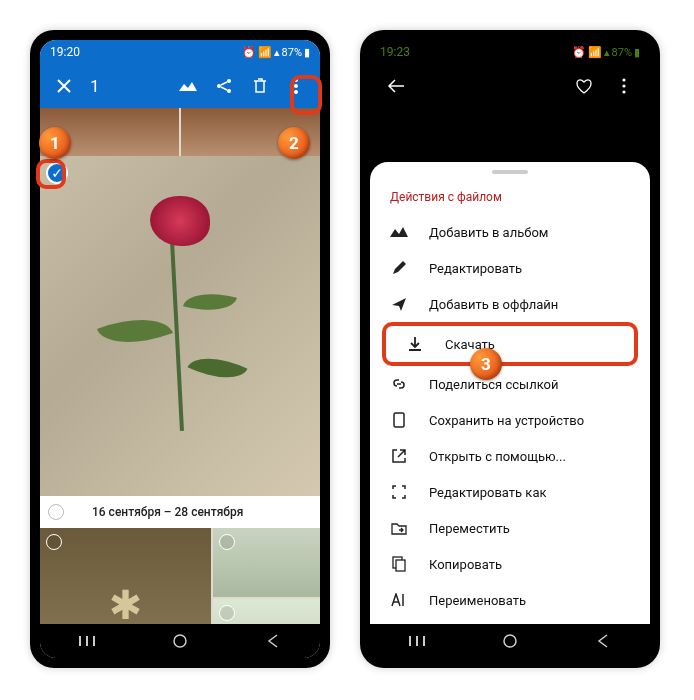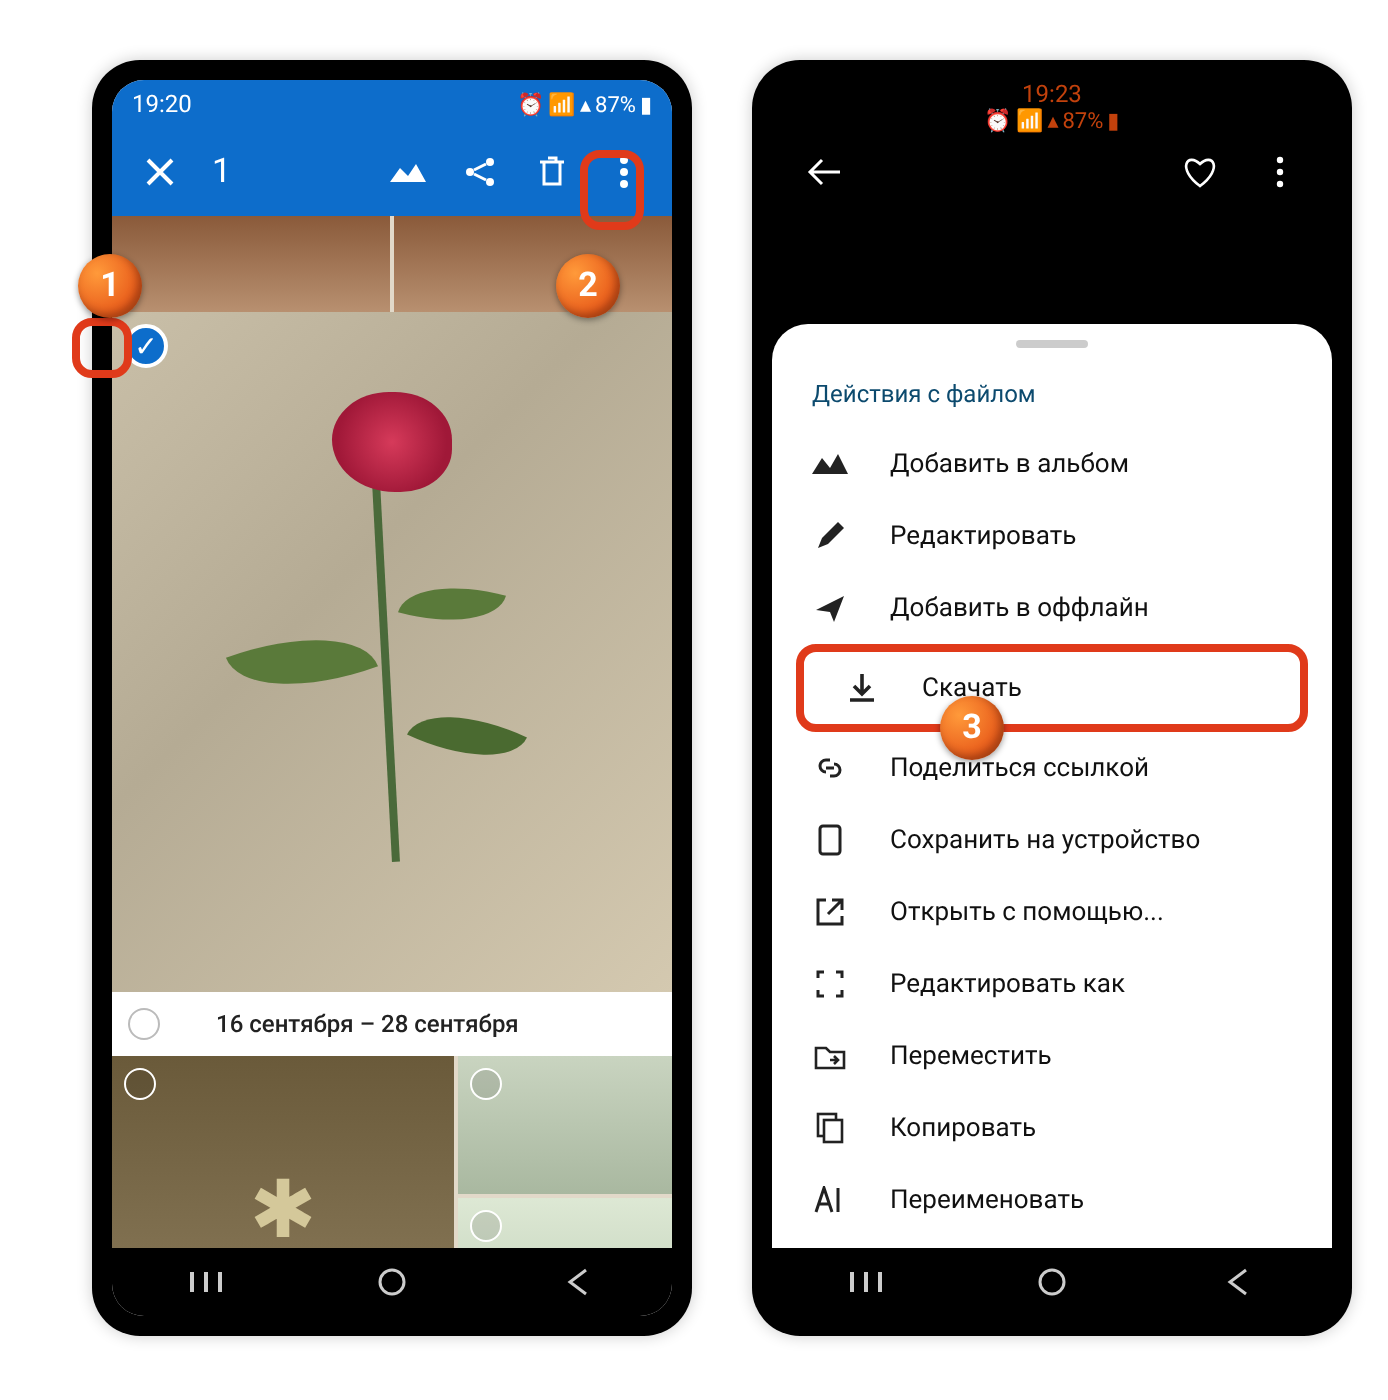--- a/index.html
+++ b/index.html
@@ -1,23 +1,23 @@
 <!DOCTYPE html>
 <html><head>
 <meta charset="utf-8">
 <style>
   * { margin: 0; padding: 0; box-sizing: border-box; }
   body { background: #fff; font-family: -apple-system, Roboto, Arial, sans-serif; width: 694px; height: 700px; position: relative; }
-  .phone { position: absolute; width: 300px; height: 638px; background: #000; border-radius: 24px; padding: 10px; box-shadow: 0 0 8px rgba(0,0,0,.2); margin-left: 16px; }
+  .phone { position: absolute; width: 300px; height: 638px; background: #000; border-radius: 24px; padding: 10px; box-shadow: 0 0 8px rgba(0,0,0,.2); }
   .phone-left { left: 30px; top: 30px; }
   .phone-right { left: 360px; top: 30px; }
   .screen { width: 100%; height: 100%; background: #fff; border-radius: 16px; overflow: hidden; position: relative; }
   .statusbar { height: 24px; display: flex; align-items: center; padding: 0 10px; font-size: 12px; justify-content: space-between; }
   .sb-blue { background: #0d6dcb; color: #fff; }
-  .sb-black { background: #000; color: #c2410c; flex-direction: column; }
+  .sb-black { background: #000; color: #4d7c0f; }
   .sb-right { display: flex; align-items: center; gap: 2px; font-size: 11px; }
   .navbar { position: absolute; bottom: 0; left: 0; right: 0; height: 34px; background: #000; display: flex; justify-content: space-around; align-items: center; color: #ccc; }
   .navbtn { width: 20px; height: 20px; display: flex; align-items: center; justify-content: center; }
   .topbar-blue { height: 44px; background: #0d6dcb; color: #fff; display: flex; align-items: center; padding: 0 8px; gap: 4px; }
   .topbar-blue .spacer { flex: 1; }
   .icon-btn { width: 32px; height: 32px; display: flex; align-items: center; justify-content: center; cursor: pointer; }
   .count { font-size: 17px; margin-left: 6px; }
   .gallery-body { position: absolute; top: 68px; bottom: 34px; left: 0; right: 0; background: #e2d9c9; overflow: hidden; }
   .thumb-row-top { height: 48px; display: flex; gap: 2px; }
   .thumb-row-top > div { flex: 1; background: linear-gradient(#8a5a3a,#b89070); }
@@ -36,21 +36,21 @@
   .thumb-b2a { flex: 1; background: linear-gradient(#c9d4c0,#a9b8a0); position: relative; }
   .thumb-b2b { flex: 1; background: linear-gradient(#dde8d4,#c0d0b8); position: relative; }
   .radio-thumb { position: absolute; top: 6px; left: 6px; width: 16px; height: 16px; border: 1.5px solid #fff; border-radius: 50%; background: rgba(0,0,0,.1); }
   .spider { position: absolute; left: 50%; top: 55%; transform: translate(-50%,-50%); color: #d4c89a; font-size: 40px; }
   
   .rp-top { height: 44px; background: #000; display: flex; align-items: center; padding: 0 10px; gap: 8px; color: #fff; }
   .rp-top .spacer { flex: 1; }
   .rp-black { height: 140px; background: #000; }
   .sheet { position: absolute; left: 0; right: 0; bottom: 34px; background: #fff; border-radius: 18px 18px 0 0; padding: 8px 0 6px; }
   .drag-handle { width: 36px; height: 4px; background: #ccc; border-radius: 2px; margin: 0 auto 10px; }
-  .sheet-title { font-size: 12px; color: #0c4a6e; padding: 6px 20px 10px; }
+  .sheet-title { font-size: 12px; color: #b91c1c; padding: 6px 20px 10px; }
   .menu-item { display: flex; align-items: center; gap: 21px; padding: 9px 20px; font-size: 13px; color: #111; cursor: pointer; }
   .menu-icon { width: 18px; height: 18px; display: flex; align-items: center; justify-content: center; color: #222; flex-shrink: 0; }
   
   .callout { position: absolute; border: 4px solid #e03a1a; border-radius: 10px; pointer-events: none; }
   .badge { position: absolute; width: 32px; height: 32px; border-radius: 50%; background: radial-gradient(circle at 30% 30%, #ff9a3a, #e85a1a 70%); color: #fff; font-weight: bold; font-size: 17px; display: flex; align-items: center; justify-content: center; box-shadow: inset -2px -2px 4px rgba(0,0,0,.3), 0 1px 3px rgba(0,0,0,.4); }
   .highlight-item { border: 4px solid #e03a1a; border-radius: 10px; margin: 0 12px; }
 </style>
 </head>
 <body>
 

